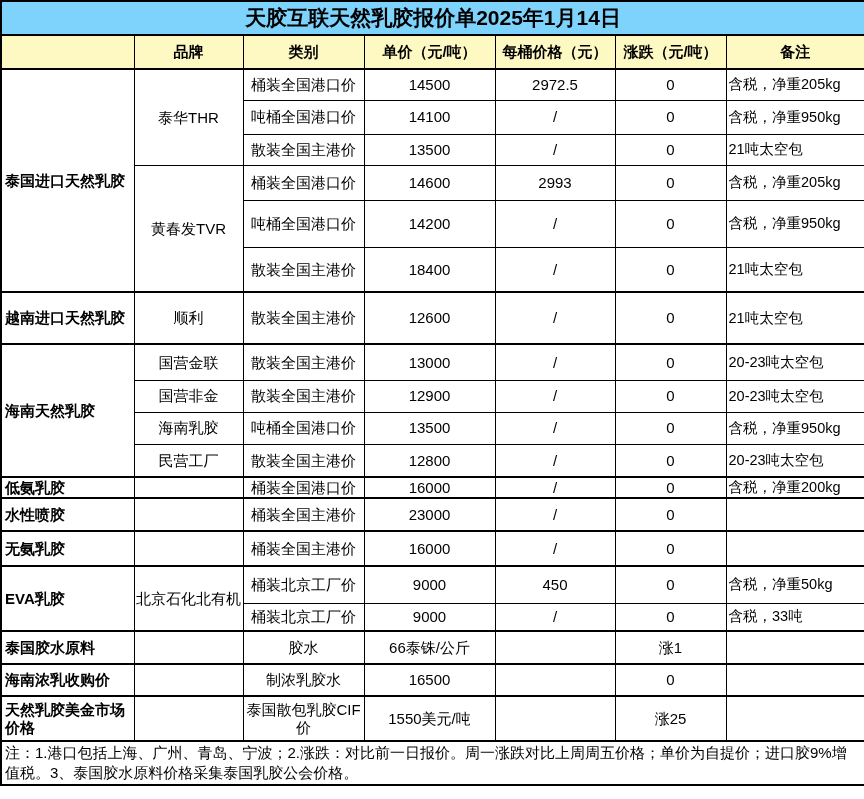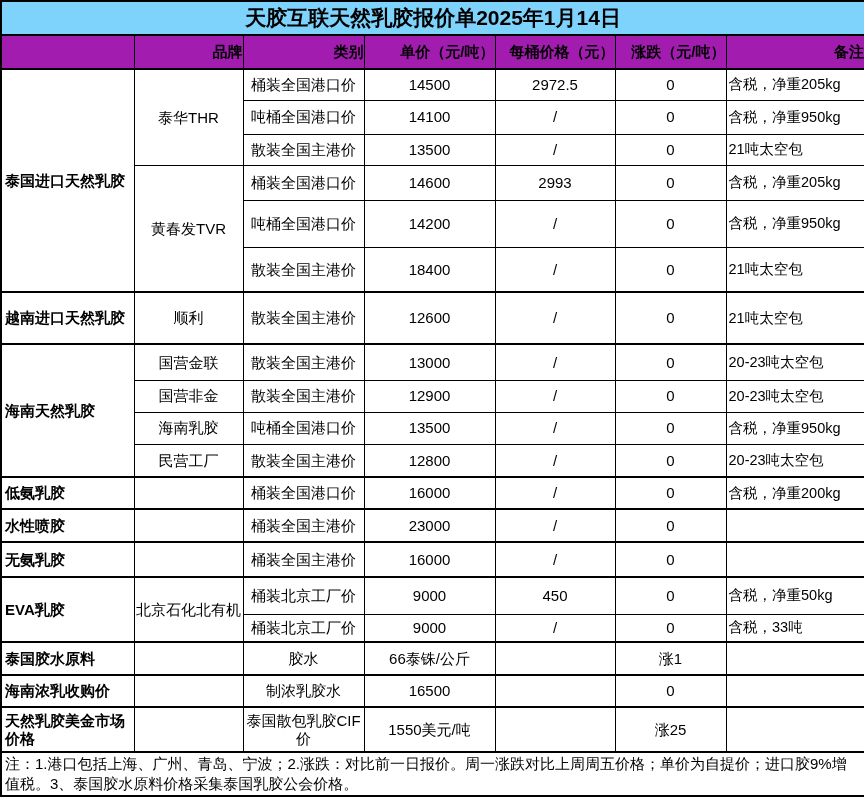--- a/index.html
+++ b/index.html
@@ -1,21 +1,21 @@
 <!DOCTYPE html>
 <html><head>
 <meta charset="utf-8">
 <style>
   html,body{margin:0;padding:0;background:#fff;}
   body{width:864px;height:799px;font-family:"Liberation Sans","DejaVu Sans",sans-serif;color:#000;}
   table.quote{width:864px;border-collapse:collapse;table-layout:fixed;border:2px solid #000;}
   td{border:1px solid #000;overflow:hidden;vertical-align:middle;font-size:15px;line-height:1.15;padding:0;background:#fff;}
   tr.gt td{border-top:2px solid #000;}
   td.title{background:#7dd3fc;text-align:center;font-weight:bold;font-size:21px;}
-  td.hdr{background:#a21caf;text-align:right;font-weight:bold;font-size:15px;}
+  td.hdr{background:#fef9c3;text-align:center;font-weight:bold;font-size:15px;}
   td.grp{font-weight:bold;text-align:left;padding:0 2px 0 3px;font-size:15px;margin-top:28px;}
   td.ctr{text-align:center;}
   td.rem{text-align:left;padding:0 1px 0 2px;font-size:14.5px;}
   td.note{font-weight:normal;text-align:left;vertical-align:middle;padding:1px 3px;font-size:15px;line-height:1.32;}
 </style>
 </head>
 <body>
 
 <table class="quote">
   <colgroup>
@@ -127,21 +127,21 @@
   </tr>
   <tr style="height:33px">
     <td class="ctr">民营工厂</td>
     <td class="ctr">散装全国主港价</td>
     <td class="ctr">12800</td>
     <td class="ctr">/</td>
     <td class="ctr">0</td>
     <td class="rem">20-23吨太空包</td>
   </tr>
 
-  <tr class="gt" style="height:32px">
+  <tr class="gt" style="height:21px">
     <td class="grp">低氨乳胶</td>
     <td class="ctr"></td>
     <td class="ctr">桶装全国港口价</td>
     <td class="ctr">16000</td>
     <td class="ctr">/</td>
     <td class="ctr">0</td>
     <td class="rem">含税，净重200kg</td>
   </tr>
 
   <tr class="gt" style="height:33px">

